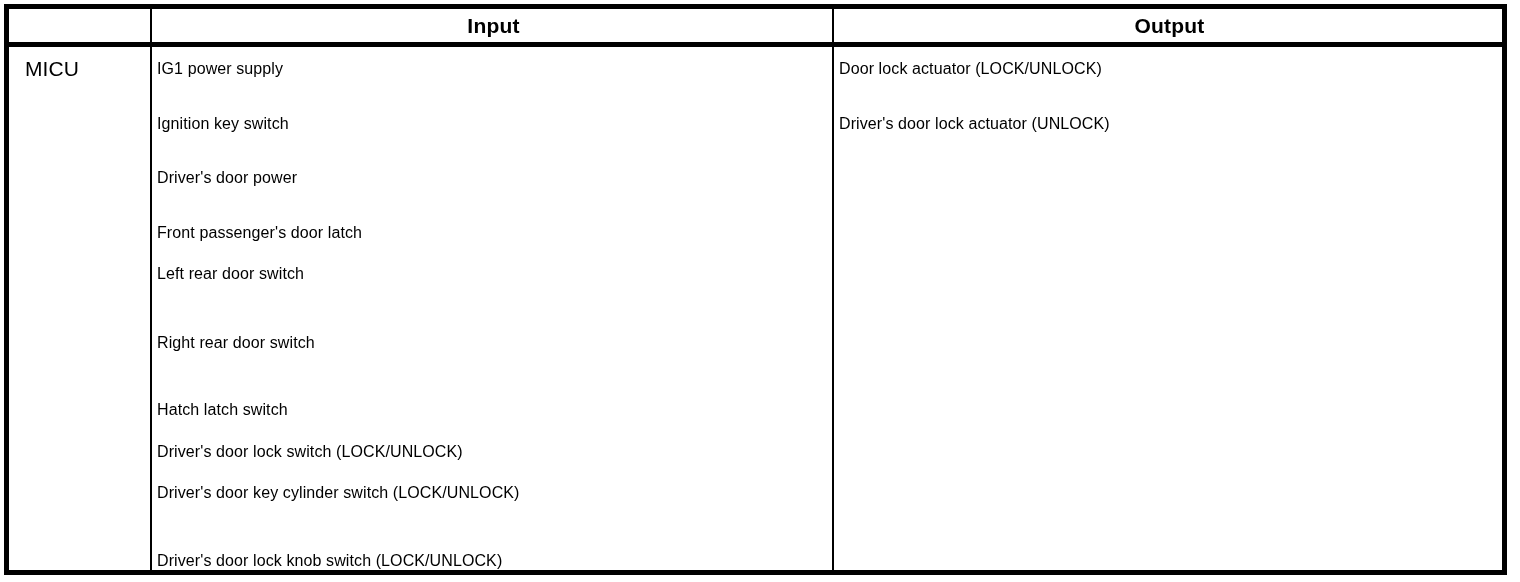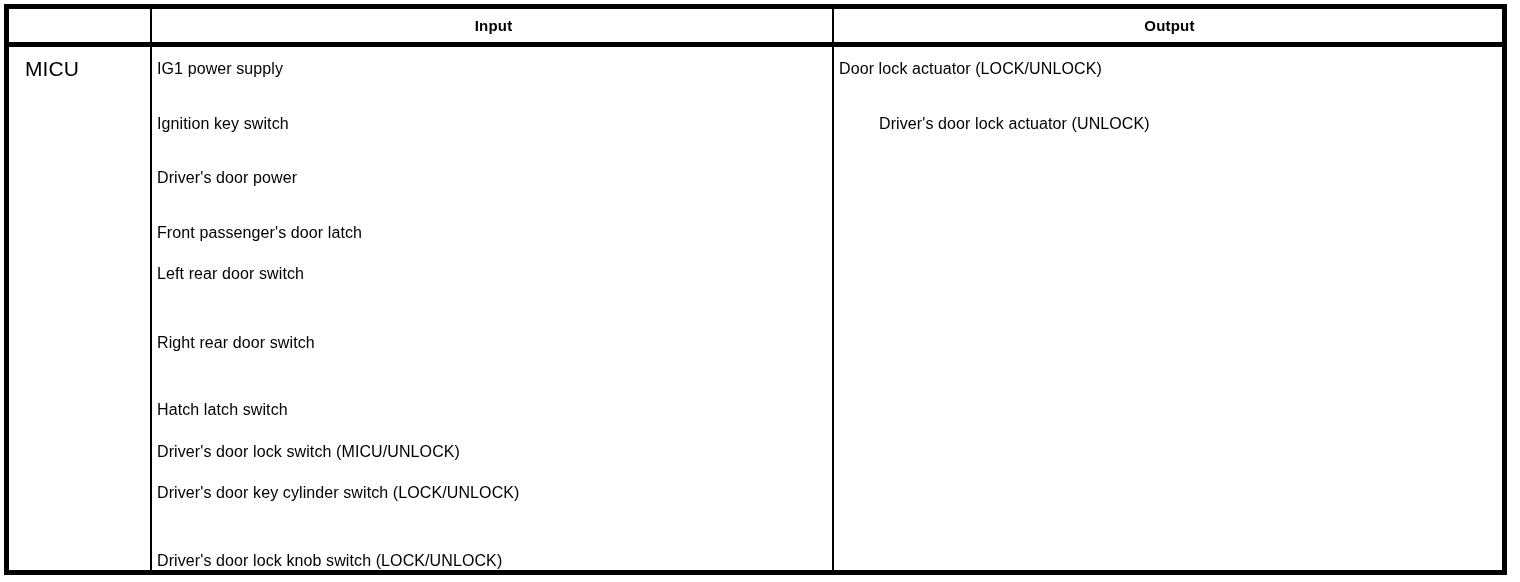--- a/index.html
+++ b/index.html
@@ -39,21 +39,21 @@
     height: 33px;              
     border-bottom: 5px solid #000;
     box-sizing: content-box;
   }
   .hdr-cell {
     position: absolute;
     top: 0;
     height: 33px;
     line-height: 33px;
     text-align: center;
-    font-size: 15px;
+    font-size: 21px;
     font-weight: bold;
     letter-spacing: 0.2px;
     white-space: nowrap;
     overflow: hidden;
   }
   .hdr-corner   { left: 0px;    width: 141px; }
   .hdr-input    { left: 146px;  width: 677px; }
   .hdr-output   { left: 828px;  width: 665px; }
 
   
@@ -146,27 +146,27 @@
 
     <div class="body-cell cell-input">
       <ul class="entry-list" id="input-list">
           <li style="top: 11px;">IG1 power supply</li>
           <li style="top: 65.7px;">Ignition key switch</li>
           <li style="top: 120.4px;">Driver's door power</li>
           <li style="top: 175.1px;">Front passenger's door latch</li>
           <li style="top: 216px;">Left rear door switch</li>
           <li style="top: 284.5px;">Right rear door switch</li>
           <li style="top: 352px;">Hatch latch switch</li>
-          <li style="top: 393.9px;">Driver's door lock switch (MICU/UNLOCK)</li>
+          <li style="top: 393.9px;">Driver's door lock switch (LOCK/UNLOCK)</li>
           <li style="top: 435px;">Driver's door key cylinder switch (LOCK/UNLOCK)</li>
           <li style="top: 503.3px;">Driver's door lock knob switch (LOCK/UNLOCK)</li>
         </ul>
     </div>
 
     <div class="body-cell cell-output">
       <ul class="entry-list" id="output-list">
           <li style="top: 11px;">Door lock actuator (LOCK/UNLOCK)</li>
-          <li style="top: 65.7px; margin-left: 40px;">Driver's door lock actuator (UNLOCK)</li>
+          <li style="top: 65.7px;">Driver's door lock actuator (UNLOCK)</li>
         </ul>
     </div>
 
   </div>
 </div>
 
 </body></html>

